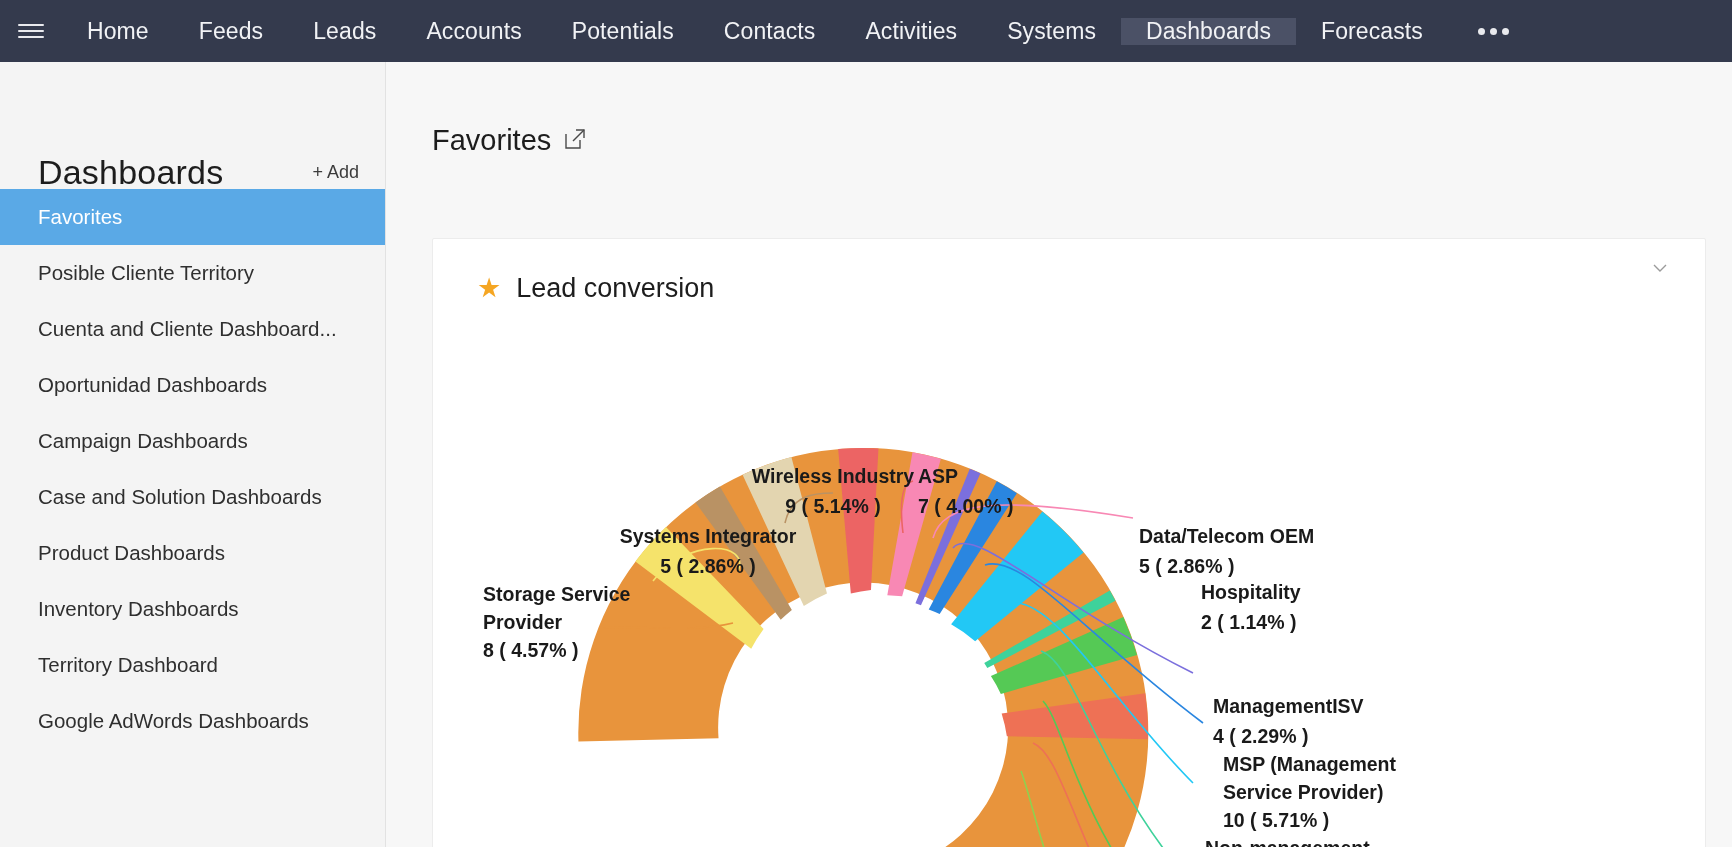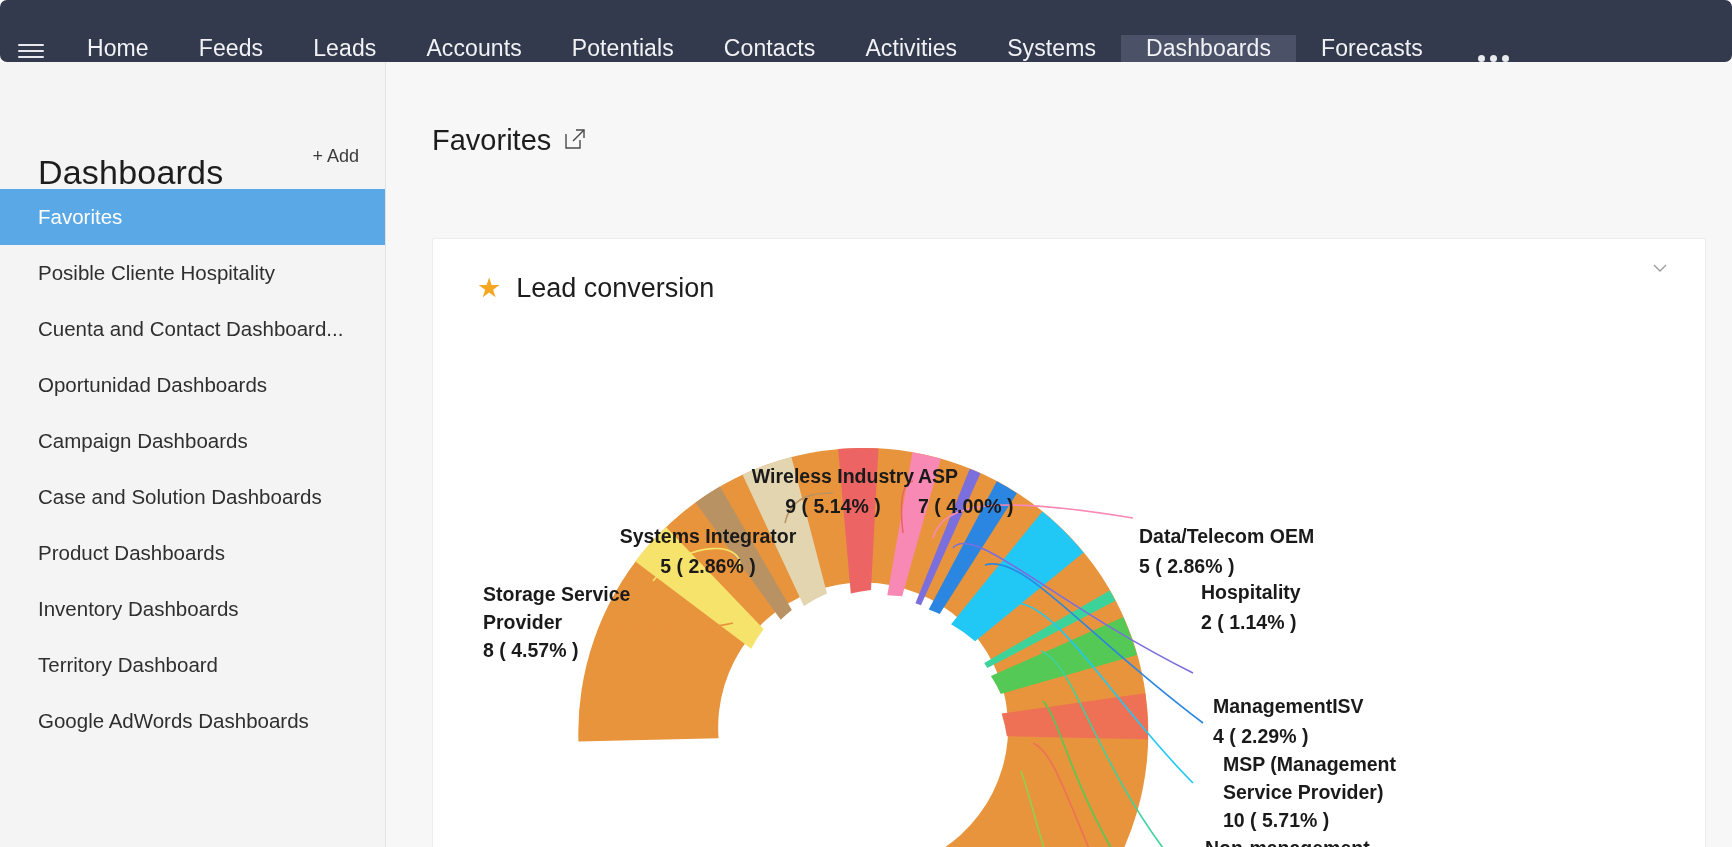--- a/index.html
+++ b/index.html
@@ -8,23 +8,22 @@
     background: #ffffff;
     font-family: "Liberation Sans", sans-serif;
     overflow: hidden;
   }
 
   
   #topnav {
     height: 62px;
     background: #343a4d;
     display: flex;
-    align-items: flex-end;
+    align-items: center;
     width: 100%;
-    border-radius: 7px;
   }
   #hamburger {
     width: 62px;
     display: flex; align-items: center; justify-content: center;
     flex: 0 0 auto;
   }
   #hamburger .bar {
     display: block; width: 26px; height: 2px; background: #e9eaee; margin: 4px 0;
     border-radius: 1px;
   }
@@ -62,21 +61,21 @@
   #sb-head {
     display: flex; align-items: flex-end; justify-content: space-between;
     padding: 42px 26px 0 38px;
     height: 127px;
   }
   #sb-title {
     font-size: 34px; color: #1d1d1d; font-weight: 400; letter-spacing: .2px;
     line-height: 1;
   }
   #sb-add {
-    font-size: 18px; color: #3b3b3b; padding-bottom: 22px; cursor: pointer;
+    font-size: 18px; color: #3b3b3b; padding-bottom: 6px; cursor: pointer;
     white-space: nowrap;
   }
   .sb-item {
     height: 56px;
     display: flex; align-items: center;
     padding-left: 38px;
     font-size: 20.5px;
     color: #2f2f2f;
     cursor: pointer;
     white-space: nowrap;
@@ -154,22 +153,22 @@
 </div>
 
 <div id="shell">
 
   <div id="sidebar">
     <div id="sb-head">
       <div id="sb-title">Dashboards</div>
       <div id="sb-add">+ Add</div>
     </div>
     <div class="sb-item active">Favorites</div>
-    <div class="sb-item">Posible Cliente Hospitality</div>
-    <div class="sb-item">Cuenta and Contact Dashboard...</div>
+    <div class="sb-item">Posible Cliente Territory</div>
+    <div class="sb-item">Cuenta and Cliente Dashboard...</div>
     <div class="sb-item">Oportunidad Dashboards</div>
     <div class="sb-item">Campaign Dashboards</div>
     <div class="sb-item">Case and Solution Dashboards</div>
     <div class="sb-item">Product Dashboards</div>
     <div class="sb-item">Inventory Dashboards</div>
     <div class="sb-item">Territory Dashboard</div>
     <div class="sb-item">Google AdWords Dashboards</div>
   </div>
 
   <div id="main">

